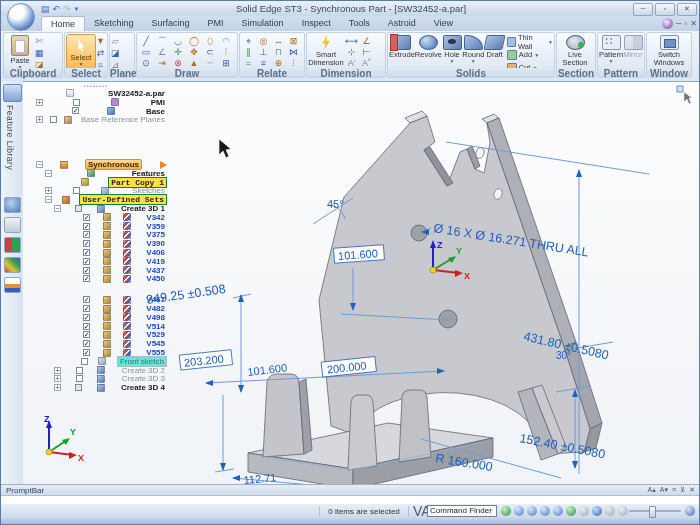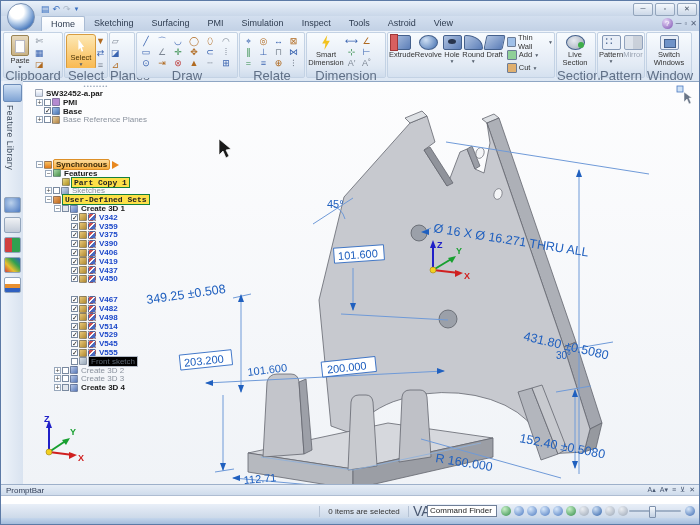--- a/index.html
+++ b/index.html
@@ -21,22 +21,22 @@
   .tabs{position:absolute;left:40px;top:0;display:flex;height:15px;}
   .tab{padding:0 9px;font-size:9px;line-height:15px;color:#2e3c50;}
   .tab.active{background:linear-gradient(#ffffff,#f0f5fb);border:1px solid #aabcd4;border-bottom:none;border-radius:2px 2px 0 0;}
   .tabrbtns{position:absolute;right:4px;top:2px;display:flex;gap:3px;align-items:center;}
   .help{width:11px;height:11px;border-radius:50%;background:radial-gradient(circle at 35% 30%,#e8d8f8,#7b4fb0);color:#fff;font-size:8px;line-height:11px;text-align:center;}
   .mwb{font-size:8px;color:#53617a;line-height:11px;}
   
   .ribbon{position:absolute;left:0;top:30px;width:700px;height:50px;background:linear-gradient(#f0f5fb,#dde7f3);padding:1px 2px;box-sizing:border-box;display:flex;}
   .grp{position:relative;height:46px;margin-right:1px;border:1px solid #c3d2e4;border-radius:2px;
        background:linear-gradient(#f8fbfe,#e3ebf5 70%,#d5e1ef);box-sizing:border-box;}
-  .glabel{position:absolute;left:0;right:0;bottom:0;height:9px;font-size:13px;text-align:center;color:#5f6f86;
-          background:linear-gradient(#dfe8f3,#cfdcec);border-radius:0 0 2px 2px;}
+  .glabel{position:absolute;left:0;right:0;bottom:0;height:9px;font-size:10px;text-align:center;color:#5f6f86;
+          background:linear-gradient(#dfe8f3,#cfdcec);border-radius:0 0 2px 2px;font-weight:bold;}
   .gbody{position:absolute;left:0;right:0;top:0;bottom:9px;display:flex;align-items:flex-start;padding:1px;}
   .bigbtn{display:flex;flex-direction:column;align-items:center;width:30px;padding-top:1px;}
   .bigbtn .blabel{font-size:7.5px;color:#333;text-align:center;line-height:8px;margin-top:1px;}
   .caret{font-size:5px;color:#55606e;line-height:4px;}
   .micol{display:flex;flex-direction:column;gap:2px;padding-top:2px;}
   .migrid{display:grid;grid-template-columns:repeat(6,16px);grid-auto-rows:11px;padding-top:2px;}
   .mi{font-size:9px;line-height:10px;text-align:center;}
   .c-or{color:#b06a20}.c-bl{color:#3a64b0}.c-gr{color:#2f8a46}.c-gy{color:#7d8794}.c-rd{color:#c04848}
   
   .icopaste{width:16px;height:19px;background:linear-gradient(#e7d9bc,#c9b285);border:1px solid #9a8454;border-radius:2px;position:relative;}
@@ -66,21 +66,21 @@
   .edgebar{position:absolute;left:0;top:80px;width:22px;height:403px;background:linear-gradient(90deg,#eef3fa,#d9e3f0);border-right:1px solid #b7c6da;}
   .ebtab{position:absolute;left:2px;top:3px;width:17px;height:16px;background:linear-gradient(#cfe0f4,#7fa3d4);border:1px solid #6c8cb8;border-radius:2px;}
   .ebtext{position:absolute;left:4px;top:24px;writing-mode:vertical-rl;font-size:8.5px;color:#3c4a5c;letter-spacing:.5px;}
   .ebico{position:absolute;left:3px;width:15px;height:14px;border:1px solid #93a5bc;border-radius:2px;}
   
   .viewport{position:absolute;left:22px;top:80px;width:676px;height:403px;background:linear-gradient(#fdfdfe,#f0f3f7);border-top:1px solid #8fa6c4;overflow:hidden;}
   .vpsvg{position:absolute;left:0;top:0;}
   
   .treepanel{position:absolute;left:24px;top:83px;width:142px;z-index:4;}
   .grip{height:5px;text-align:center;color:#9aa8ba;font-size:6px;line-height:4px;letter-spacing:1px;}
-  .trow{display:flex;align-items:center;height:8.8px;font-size:8px;color:#222;white-space:nowrap;}
+  .trow{display:flex;align-items:center;height:8.8px;font-size:8px;color:#222;white-space:nowrap;justify-content:space-between;}
   .exp{width:7px;height:7px;border:1px solid #98a8bc;background:#fff;color:#444;font-size:7px;line-height:5px;text-align:center;box-sizing:border-box;margin-right:1px;flex:none;}
   .expsp{width:8px;flex:none;}
   .chk{width:7px;height:7px;border:1px solid #7a8aa0;background:#fff;font-size:7px;line-height:6px;text-align:center;color:#1a1a1a;box-sizing:border-box;margin-right:1px;flex:none;}
   .chk.e2{background:#e2e6ec;}
   .ti{width:8px;height:8px;border-radius:1px;margin-right:1px;flex:none;border:1px solid rgba(90,100,120,.5);box-sizing:border-box;}
   .ti-doc{background:linear-gradient(#fff,#cdd8ea);}
   .ti-pmi{background:#b48ad0;}
   .ti-base{background:linear-gradient(135deg,#9ec0ea,#4a74b4);}
   .ti-planes{background:linear-gradient(135deg,#e8d0a0,#b08040);}
   .ti-sync{background:linear-gradient(#f8c060,#e07818);}
@@ -90,21 +90,21 @@
   .ti-uds{background:linear-gradient(135deg,#e8a868,#c06818);}
   .ti-c3d{background:linear-gradient(135deg,#b8c8e8,#5878b8);}
   .ti-gold{background:linear-gradient(135deg,#e8c878,#b08830);}
   .ti-dim{background:linear-gradient(135deg,#d05050 35%,#f8f8f8 35% 55%,#4868c0 55%);}
   .ti-fs{background:linear-gradient(135deg,#d8e0e8,#98a8b8);}
   .tl{padding:0 2px;}
   .blue .tl{color:#1b47c9;font-weight:bold;}
   .gray .tl{color:#8a929e;}
   .bold .tl{font-weight:bold;color:#1a1a1a;}
   .boxed .tl{border:1px solid #15803d;background:#fde047;font-weight:bold;font-family:Liberation Mono, monospace;}
-  .grayboxed .tl{border:1px solid #b2bac6;background:#000000;color:#5a6470;}
+  .grayboxed .tl{border:1px solid #b2bac6;background:#5eead4;color:#5a6470;}
   .sel .tl{background:linear-gradient(#fddb9a,#f8ad3e);border:1px solid #dd8f28;border-radius:2px;font-weight:bold;color:#3a2a08;}
   .flag{width:0;height:0;border-left:7px solid #e88820;border-top:4px solid transparent;border-bottom:4px solid transparent;margin-left:2px;}
   
   .promptbar{position:absolute;left:0;top:483px;width:700px;height:21px;z-index:6;}
   .pbhead{height:10px;background:linear-gradient(#e6edf6,#cfdcec);border-top:1px solid #9db0ca;display:flex;align-items:center;}
   .pbhead .pblabel{font-size:8px;color:#33405a;padding-left:5px;flex:1;}
   .pbicons{display:flex;gap:4px;padding-right:6px;font-size:7px;color:#4a5a74;}
   .pbinput{height:9px;background:#fff;border-top:1px solid #aebdd2;border-bottom:1px solid #aebdd2;}
   
   .statusbar{position:absolute;left:0;top:503px;width:700px;height:14px;background:linear-gradient(#e9eff8,#ccd9e9);display:flex;align-items:center;z-index:6;}
@@ -118,20 +118,21 @@
   .strack{position:absolute;left:0;right:0;top:4px;height:2px;background:#9fb0c6;border-radius:1px;}
   .sthumb{position:absolute;left:20px;top:0px;width:5px;height:10px;background:linear-gradient(#f6f9fc,#c2d0e2);border:1px solid #7e91ac;border-radius:1px;}
   .bottomframe{position:absolute;left:0;top:517px;width:700px;height:8px;background:linear-gradient(#c4d6ec,#9ab4d6);z-index:6;}
 </style>
 </head>
 <body>
 
 <div id="app">
 
   <div class="titlebar">
+    <div class="title">Solid Edge ST3 - Synchronous Part - [SW32452-a.par]</div>
     <div class="qat">
       <span class="qbtn">▤</span>
       <span class="qbtn">↶</span>
       <span class="qbtn dis">↷</span>
       <span class="qbtn" style="font-size:6px;">▼</span>
     </div>
     <div class="winbtns">
       <span class="wb">─</span>
       <span class="wb">▫</span>
       <span class="wb">✕</span>
@@ -302,20 +303,21 @@
               <span>Add</span>
               <span class="caret">▼</span>
             </span>
           <span class="srow">
               <span class="sq" style="background:#e0b070"></span>
               <span>Cut</span>
               <span class="caret">▼</span>
             </span>
         </div>
       </div>
+      <div class="glabel">Solids</div>
     </div>
 
     <div class="grp" style="width:40px">
       <div class="gbody" style="justify-content:flex-start;">
         <div class="bigbtn" style="width:34px">
           <span class="cube lsec"></span>
           <span class="blabel">Live Section</span>
         </div>
       </div>
       <div class="glabel">Section</div>

